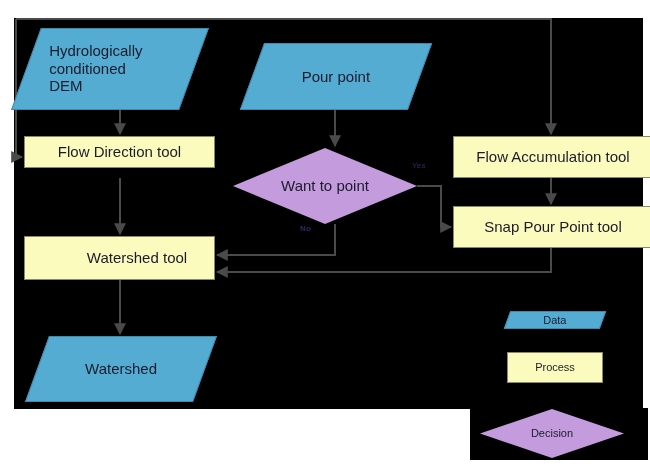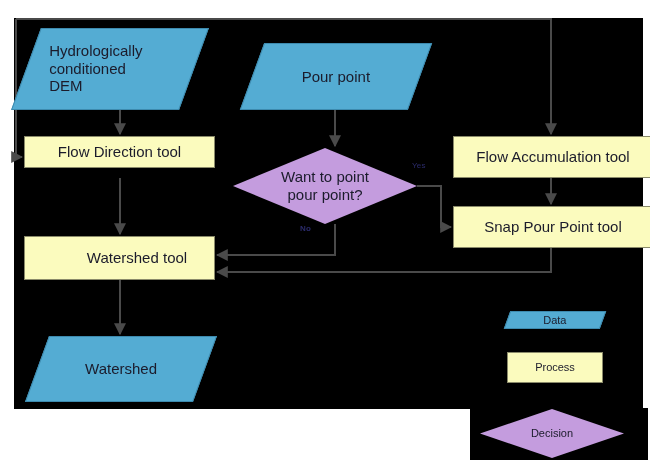--- a/index.html
+++ b/index.html
@@ -182,21 +182,21 @@
 
   <div class="node process" id="node-flow-direction">
     <span class="label">Flow Direction tool</span>
   </div>
 
   <div class="node process" id="node-flow-accum">
     <span class="label">Flow Accumulation tool</span>
   </div>
 
   <div class="node decision" id="node-decision">
-    <span class="label"><span>Want to point</span><br><span>pour point?</span></span>
+    <span class="label"><span>Want to point</span><br></span>
   </div>
 
   <div class="node process" id="node-snap">
     <span class="label">Snap Pour Point tool</span>
   </div>
 
   <div class="node process" id="node-watershed-tool">
     <span class="label">Watershed tool</span>
   </div>
 

